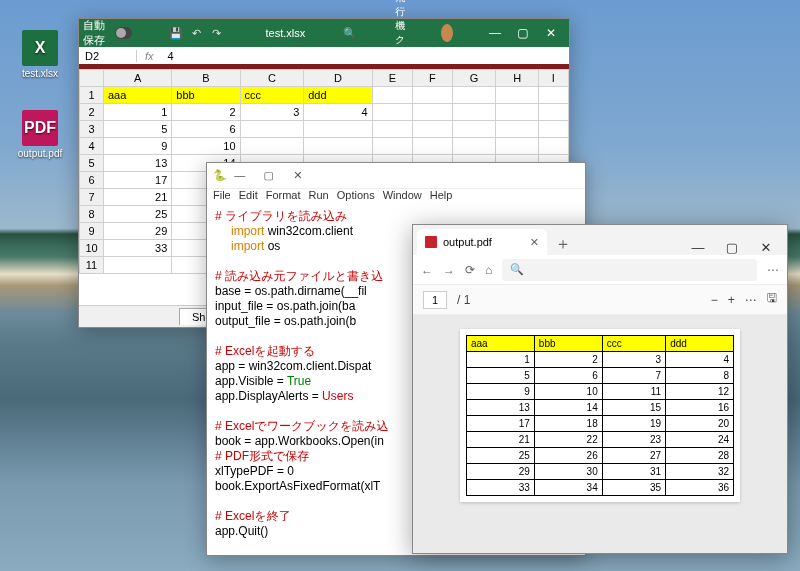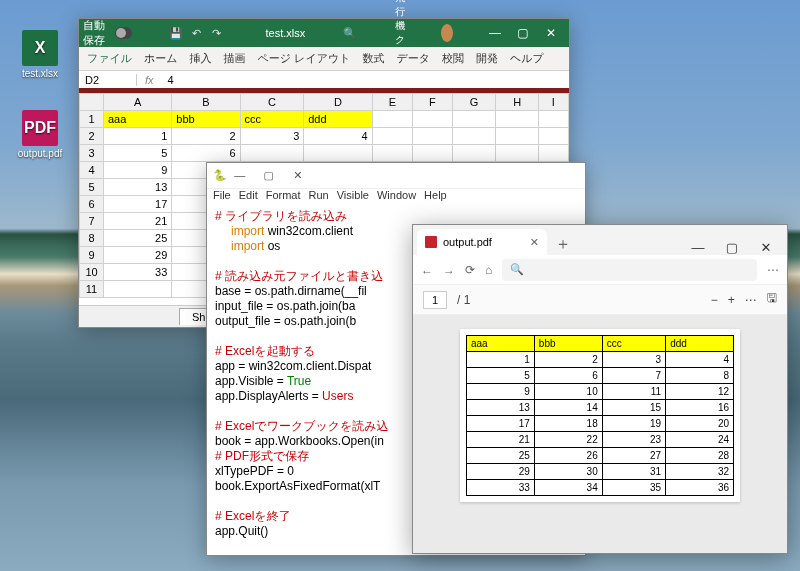--- a/index.html
+++ b/index.html
@@ -100,32 +100,20 @@
     <span class="fname">test.xlsx</span>
     <span class="search">🔍</span>
     <span class="user">飛行機 クジラ</span>
     <span class="avatar"></span>
     <div class="excel-winbtns">
       <span>—</span>
       <span>▢</span>
       <span>✕</span>
     </div>
   </div>
-  <div class="excel-ribbon">
-    <span>ファイル</span>
-    <span>ホーム</span>
-    <span>挿入</span>
-    <span>描画</span>
-    <span>ページ レイアウト</span>
-    <span>数式</span>
-    <span>データ</span>
-    <span>校閲</span>
-    <span>開発</span>
-    <span>ヘルプ</span>
-  </div>
   <div class="excel-fxbar">
     <div class="namebox">D2</div>
     <div class="fxlabel">fx</div>
     <div class="fxval">4</div>
   </div>
   <div class="excel-grid">
     <table class="egrid" id="excel-table">
         <tbody>
           <tr>
             <th class="corner"></th>
@@ -287,21 +275,21 @@
       <span>—</span>
       <span>▢</span>
       <span>✕</span>
     </span>
   </div>
   <div class="editor-menu">
     <span>File</span>
     <span>Edit</span>
     <span>Format</span>
     <span>Run</span>
-    <span>Visible</span>
+    <span>Options</span>
     <span>Window</span>
     <span>Help</span>
   </div>
   <div class="editor-body"><span class="cmt"># ライブラリを読み込み</span>
 <span class="kw">import</span><span> win32com.client</span>
 <span class="kw">import</span><span> os</span>
 
 <span class="cmt"># 読み込み元ファイルと書き込</span>
 <span>base = os.path.dirname(__fil</span>
 <span>input_file = os.path.join(ba</span>

